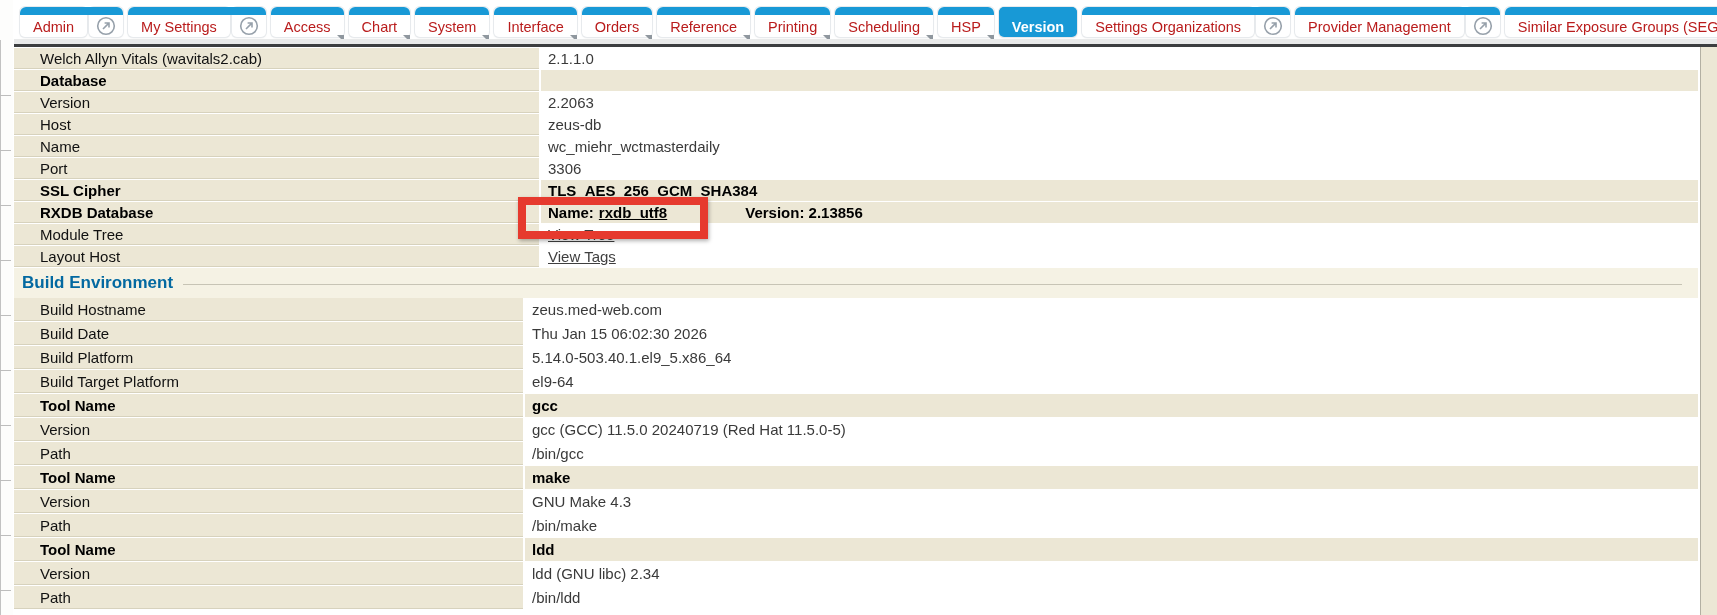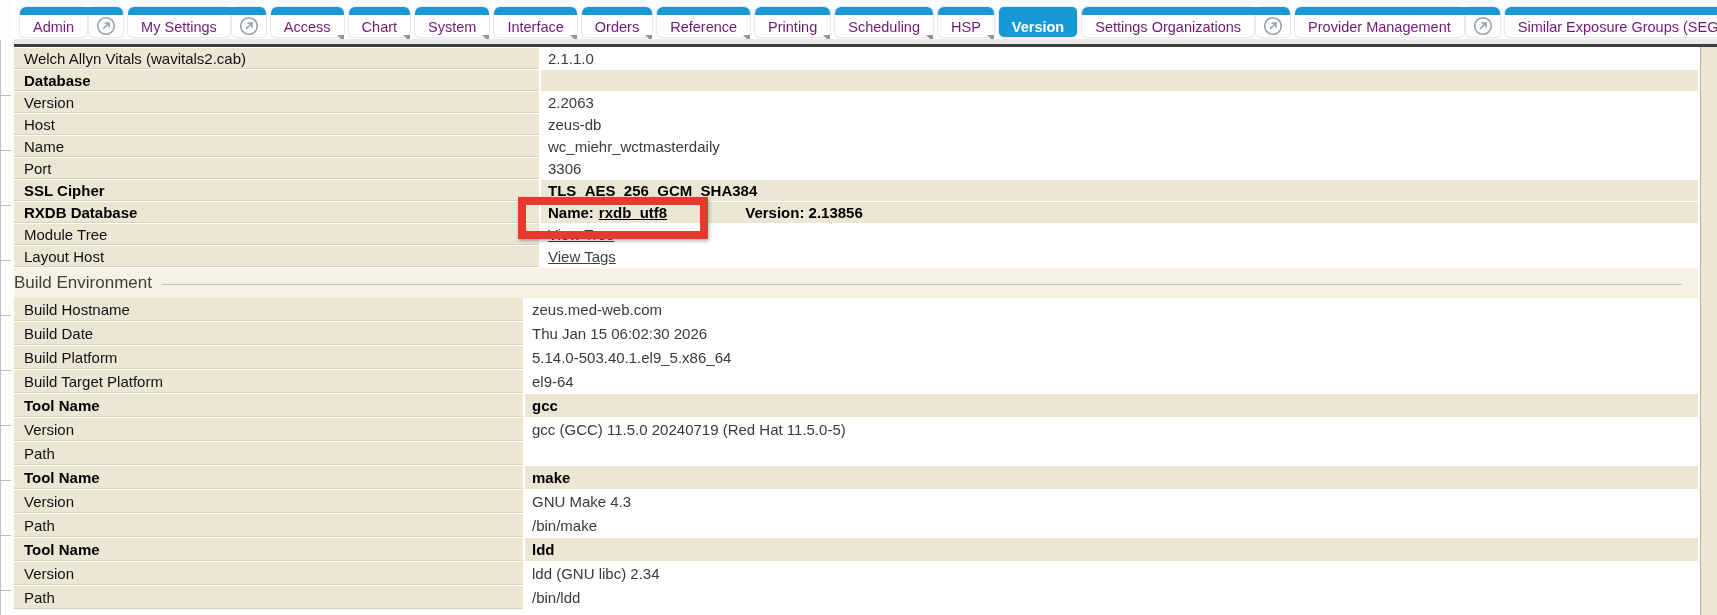--- a/index.html
+++ b/index.html
@@ -13,54 +13,54 @@
   #left-gutter .vline{position:absolute;left:0;top:40px;width:1px;height:575px;background:#c2c2c2;}
   #left-gutter .ticks{position:absolute;left:0;top:95px;width:11px;height:505px;
     background:repeating-linear-gradient(to bottom,#bdbdbd 0 1px,transparent 1px 55px);}
   
   #tabbar{position:absolute;left:14px;top:0;width:1703px;height:39px;background:#fff;
     display:flex;align-items:flex-start;gap:5px;padding:7px 0 0 6px;box-sizing:border-box;overflow:hidden;z-index:4;}
   .tab-group{position:relative;display:flex;gap:2px;flex:0 0 auto;}
   .tab-group::before{content:"";position:absolute;top:0;left:0;right:0;height:8px;
     background:#1899d6;border-radius:6px 6px 0 0;z-index:2;}
   .tab-body{position:relative;height:30px;box-sizing:border-box;background:#fff;
-    border-radius:5px;padding:12px 13px 0;font-size:14.5px;color:#701a75;white-space:nowrap;
+    border-radius:5px;padding:12px 13px 0;font-size:14.5px;color:#b91c1c;white-space:nowrap;
     box-shadow:0 0 0 1px #e7eaed,0 1px 2px rgba(0,0,0,.10);cursor:pointer;}
   .tab-group.active .tab-body{background:#1899d6;color:#ffffff;font-weight:bold;}
   .corner{position:absolute;right:0px;bottom:-5px;width:0;height:0;
     border-left:7px solid transparent;border-top:7px solid #8f979e;}
   .popout{position:relative;width:34px;display:flex;align-items:center;justify-content:center;
     padding:8px 0 0;}
   .popout svg{display:block;}
   
   #tab-understrip{position:absolute;left:14px;top:39px;width:1703px;height:5px;background:#e9eaea;z-index:3;}
   #top-separator{position:absolute;left:14px;top:44px;width:1703px;height:3px;background:#3c3e40;z-index:3;}
   
   #right-margin{position:absolute;left:1700px;top:47px;width:17px;height:568px;background:#ece7d5;z-index:2;}
   #right-margin .vline{position:absolute;left:0;top:0;width:1px;height:100%;background:#b3b0a3;}
   
   #content{position:absolute;left:14px;top:48px;width:1684px;z-index:1;}
   .row{display:flex;border-bottom:1px solid #ffffff;}
   #version-table .row{height:21px;}
   #build-table .row{height:23px;}
   .lcell{background:#ece7d5;border-right:2px solid #ffffff;box-sizing:border-box;
-    padding-left:10px;display:flex;align-items:center;font-size:15px;color:#111;
+    padding-left:26px;display:flex;align-items:center;font-size:15px;color:#111;
     box-shadow:inset 0 -1px 0 rgba(190,183,160,.45);}
   #version-table .lcell{width:527px;flex:0 0 527px;}
   #build-table .lcell{width:511px;flex:0 0 511px;}
   .vcell{flex:1;background:#ffffff;display:flex;align-items:center;padding-left:7px;
     font-size:15px;color:#3a3a3a;white-space:nowrap;overflow:hidden;}
   .row.section .lcell,.row.boldrow .lcell,.row.rxdb .lcell{font-weight:bold;color:#000;}
   .row.section .vcell,.row.boldrow .vcell,.row.rxdb .vcell{background:#ece7d5;font-weight:bold;color:#000;}
   .vlink{color:#3f3f3f;text-decoration:underline;cursor:pointer;}
   .rx-name-link{color:#000;font-weight:bold;text-decoration:underline;cursor:pointer;margin-left:5px;}
   .rx-version{margin-left:78px;font-weight:bold;color:#000;}
   
   #build-header{height:30px;background:#f5f2e4;display:flex;align-items:center;}
-  #build-header .title{font-size:17px;font-weight:normal;color:#404040;white-space:nowrap;}
+  #build-header .title{font-size:17px;font-weight:bold;color:#0369a1;padding-left:8px;white-space:nowrap;}
   #build-header .rule{flex:1;height:1px;background:#c7c4b5;margin:2px 16px 0 10px;}
   
   #annotation-red-box{position:absolute;left:518px;top:197px;width:174px;height:26px;
     border:8px solid #e63a2e;z-index:6;box-shadow:1px 2px 4px rgba(0,0,0,.30);}
 </style>
 </head>
 <body>
 
 <div id="left-gutter">
   <div class="vline"></div>
@@ -284,20 +284,23 @@
           <span>Version</span>
         </div>
         <div class="vcell">
           <span>gcc (GCC) 11.5.0 20240719 (Red Hat 11.5.0-5)</span>
         </div>
       </div>
       <div class="row normal">
         <div class="lcell">
           <span>Path</span>
         </div>
+        <div class="vcell">
+          <span>/bin/gcc</span>
+        </div>
       </div>
       <div class="row boldrow">
         <div class="lcell">
           <span>Tool Name</span>
         </div>
         <div class="vcell">
           <span>make</span>
         </div>
       </div>
       <div class="row normal">

